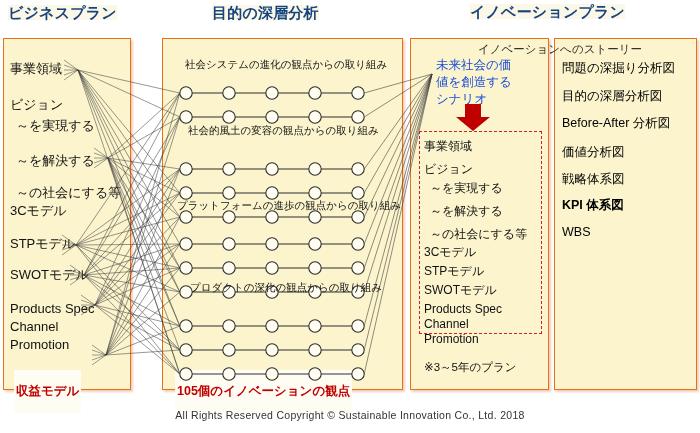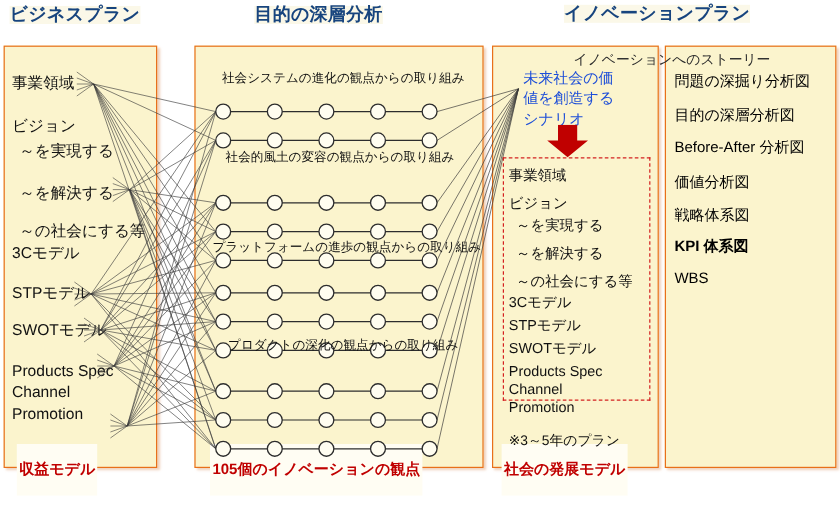--- a/index.html
+++ b/index.html
@@ -361,28 +361,28 @@
       <div class="dash-item" style="left: 430px; top: 205px;">～を解決する</div>
       <div class="dash-item" style="left: 430px; top: 228px;">～の社会にする等</div>
       <div class="dash-item" style="left: 424px; top: 246px;">3Cモデル</div>
       <div class="dash-item" style="left: 424px; top: 265px;">STPモデル</div>
       <div class="dash-item" style="left: 424px; top: 284px;">SWOTモデル</div>
       <div class="dash-item" style="left: 424px; top: 303px;">Products Spec</div>
       <div class="dash-item" style="left: 424px; top: 318px;">Channel</div>
       <div class="dash-item" style="left: 424px; top: 333px;">Promotion</div>
     </div>
   <div id="note-plan">※3～5年のプラン</div>
-  <div class="bottom-label" id="inno-bottom" style="left:418px;top:370px;">社会の発展モデル</div>
 
   <div id="sd-list">
       <div class="sd-item" style="left: 562px; top: 62px;">問題の深掘り分析図</div>
       <div class="sd-item" style="left: 562px; top: 90px;">目的の深層分析図</div>
       <div class="sd-item" style="left: 562px; top: 117px;">Before-After 分析図</div>
       <div class="sd-item" style="left: 562px; top: 146px;">価値分析図</div>
       <div class="sd-item" style="left: 562px; top: 173px;">戦略体系図</div>
       <div class="sd-item" style="left: 562px; top: 199px; font-weight: bold;">KPI 体系図</div>
       <div class="sd-item" style="left: 562px; top: 226px;">WBS</div>
     </div>
 
   <div id="story-label">イノベーションへのストーリー</div>
 
+  <div id="footer">All Rights Reserved  Copyright © Sustainable Innovation  Co., Ltd.  2018</div>
 
 </div>
 
 </body></html>

